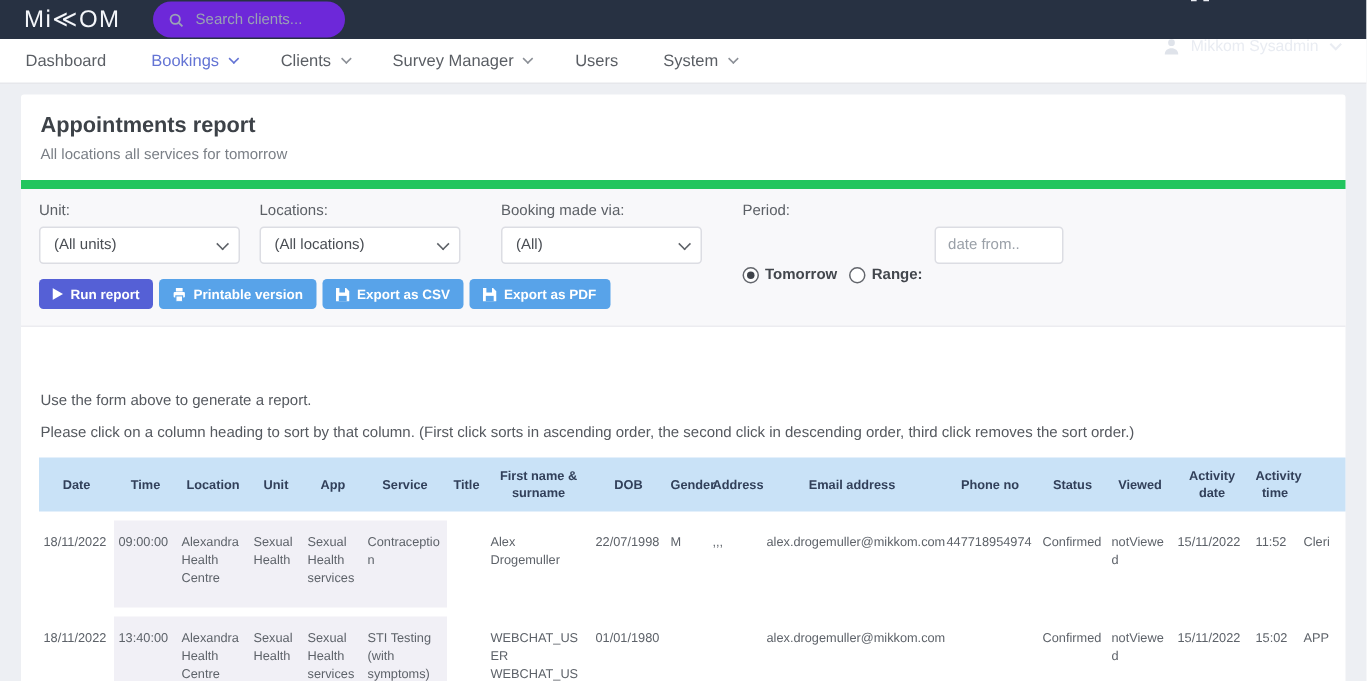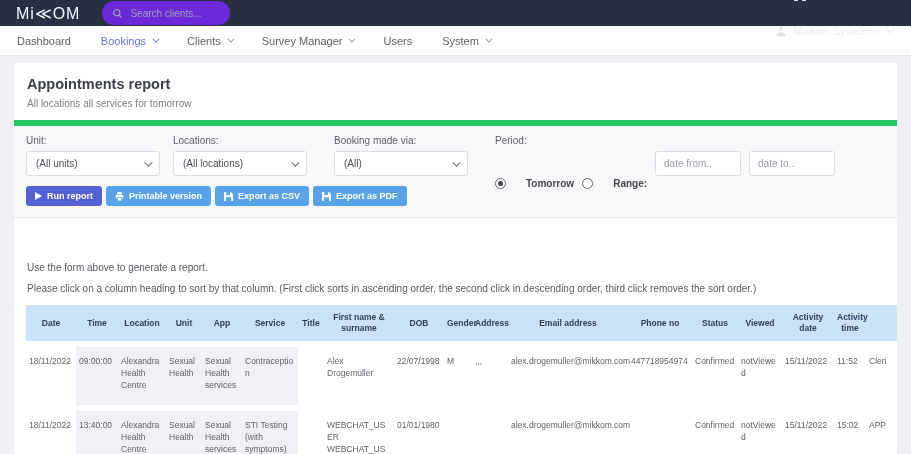--- a/index.html
+++ b/index.html
@@ -28,21 +28,21 @@
   .page-title { font-size: 14.5px; font-weight: 700; color: #3d4248; }
   .page-subtitle { font-size: 10px; color: #7a7f86; margin-top: 6px; }
 
   
   .filters { border-top: 6px solid #22c55e; border-bottom: 1px solid #ececf0; background: #f8f8fa; padding: 9px 12px 11px; }
   .filter-row { display: flex; gap: 13px; align-items: flex-start; }
   .fgroup label.flabel { display: block; font-size: 10px; color: #5c6066; margin-bottom: 5px; }
   .select { width: 134px; height: 25px; background: #fff; border: 1px solid #dcdde3; border-radius: 3px; display: flex; align-items: center; justify-content: space-between; padding: 0 9px; font-size: 10px; color: #4a4e54; cursor: pointer; }
   .select .chev { border-color: #5c6066; width: 6px; height: 6px; }
   .period-controls { display: flex; align-items: center; gap: 8px; height: 25px; }
-  .radio-wrap { display: flex; align-items: center; gap: 20px; cursor: pointer; margin-top: 40px; }
+  .radio-wrap { display: flex; align-items: center; gap: 4px; cursor: pointer; margin-top: 40px; }
   .radio { width: 11px; height: 11px; border: 1px solid #63666c; border-radius: 50%; display: inline-flex; align-items: center; justify-content: center; background: #fff; }
   .radio.checked::after { content: ""; width: 5px; height: 5px; background: #3f434a; border-radius: 50%; }
   .radio-label { font-size: 10px; font-weight: 700; color: #43474d; }
   .date-input { width: 86px; height: 25px; border: 1px solid #dcdde3; border-radius: 3px; padding: 0 8px; font-size: 10px; color: #4a4e54; font-family: inherit; outline: none; background:#fff; }
   .date-input::placeholder { color: #9aa0a8; }
 
   .btn-row { display: flex; gap: 4px; margin-top: 10px; }
   .btn { display: inline-flex; align-items: center; gap: 5px; border: none; color: #fff; font-size: 9px; font-weight: 700; font-family: inherit; border-radius: 3px; height: 20px; padding: 0 9px; cursor: pointer; }
   .btn-primary { background: #5560d6; }
   .btn-light { background: #58a3e9; }
@@ -164,21 +164,20 @@
         <div class="period-controls">
           <span class="radio-wrap">
             <span class="radio checked"></span>
             <span class="radio-label">Tomorrow</span>
           </span>
           <span class="radio-wrap">
             <span class="radio"></span>
             <span class="radio-label">Range:</span>
           </span>
           <input class="date-input" type="text" placeholder="date from.." style="">
-          <input class="date-input" type="text" placeholder="date to.." style="">
         </div>
       </div>
     </div>
 
     <div class="btn-row">
       <button class="btn btn-primary">
         <span class="icn">
           <svg width="7" height="8" viewBox="0 0 7 8">
               <path d="M0 0l7 4-7 4z" fill="#fff"></path>
             </svg>

